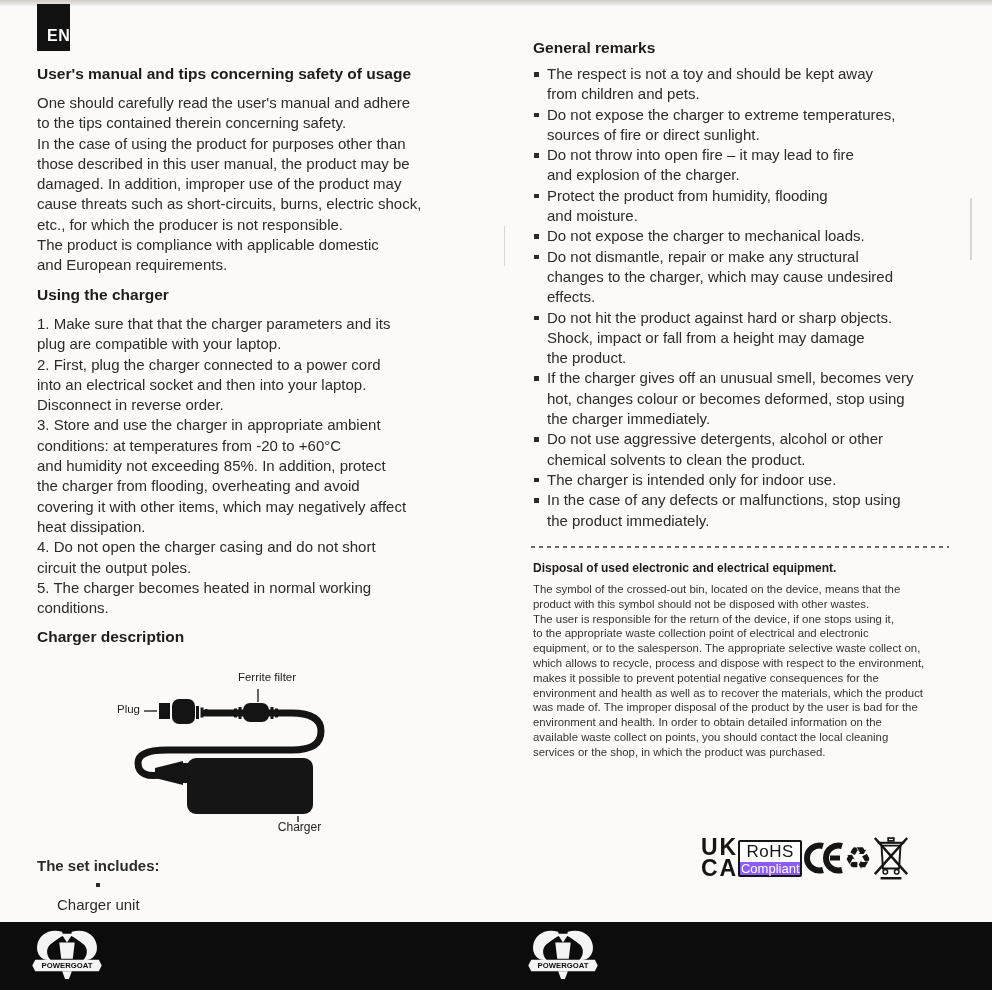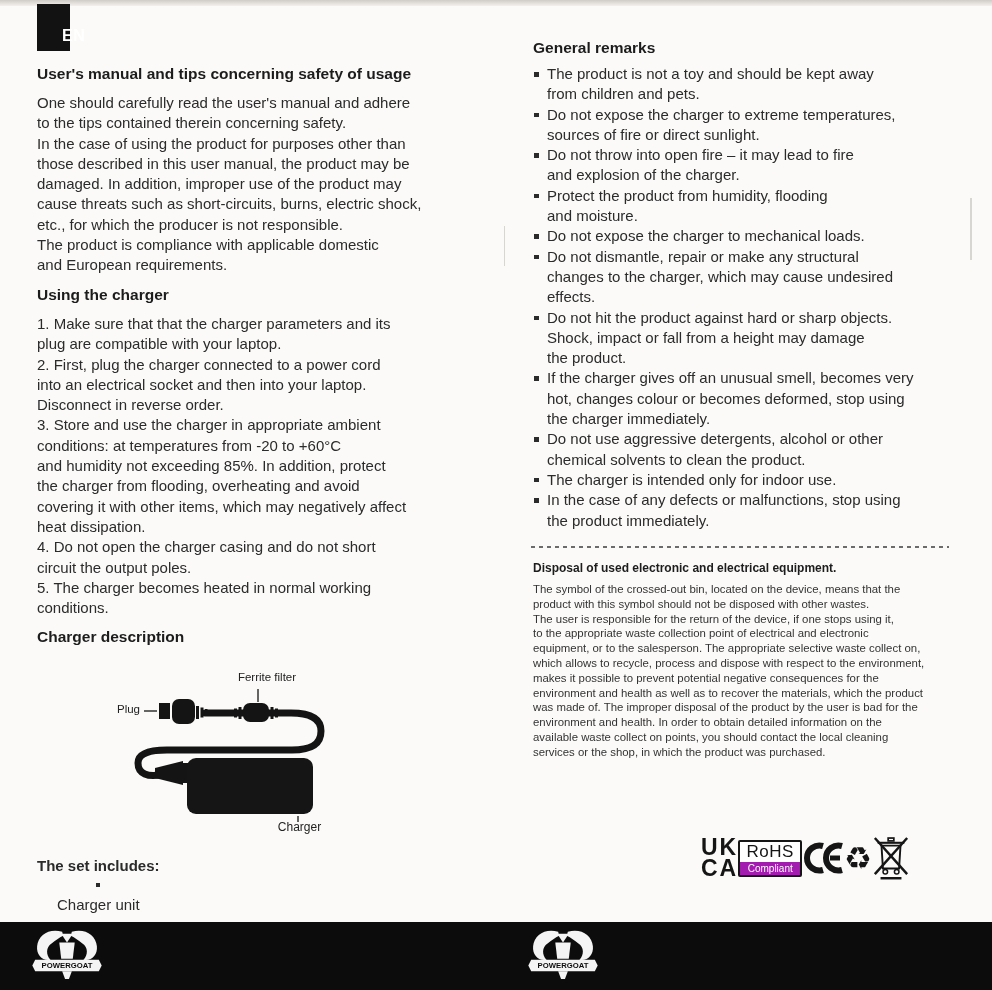--- a/index.html
+++ b/index.html
@@ -16,21 +16,21 @@
   .pre { white-space:pre-line; }
 
   
   #top-scan-band { left:0; top:0; width:992px; height:6px;
     background:linear-gradient(#cfccc8,#f3f1ee); }
   .artifact-line { background:#c9c6c1; opacity:.7; }
 
   
   #en-badge { left:37px; top:4px; width:33px; height:47px; background:#121212;
     color:#fff; font-weight:bold; font-size:16px; display:flex; align-items:flex-end;
-    padding:0 0 6px 25px; letter-spacing:.5px; }
+    padding:0 0 6px 10px; letter-spacing:.5px; }
 
   
   .h1 { font-size:15.5px; font-weight:bold; color:#1c1c1c; }
   .body-text { font-size:15px; line-height:20.3px; color:#2b2b2b; }
   #left-title { left:37px; top:65px; width:470px; }
   #left-intro { left:37px; top:93px; width:470px; }
   #using-heading { left:37px; top:286px; }
   #using-text { left:37px; top:314px; width:470px; }
   #charger-desc-heading { left:37px; top:628px; }
 
@@ -55,21 +55,21 @@
     background:repeating-linear-gradient(90deg,#6b6b6b 0 4px,transparent 4px 8px); }
 
   #disposal-heading { left:533px; top:561px; font-size:12px; font-weight:bold; color:#1d1d1d; }
   #disposal-text { left:533px; top:582px; width:424px; font-size:11.4px; line-height:14.8px; color:#333; }
 
   
   #marks-row { left:701px; top:832px; height:52px; display:flex; align-items:center; gap:0;justify-content:space-between; }
   #ukca-mark { font-weight:bold; font-size:23px; line-height:.93; letter-spacing:2px; color:#151515; }
   #rohs-mark { border:2.5px solid #151515; border-radius:2px; width:64px; text-align:center; background:#fff; }
   #rohs-mark .rohs-top { font-weight:normal; font-size:17px; line-height:20px; color:#151515; letter-spacing:.5px; }
-  #rohs-mark .rohs-bottom { background:#a21caf; color:#fff; font-size:10px; line-height:13px; }
+  #rohs-mark .rohs-bottom { background:#8b5cf6; color:#fff; font-size:13px; line-height:13px; }
   #recycle-mark { font-family:"DejaVu Sans", sans-serif; font-size:31px; color:#151515; line-height:1; }
 
   
   #footer-bar { left:0; top:922px; width:992px; height:68px; background:#0c0c0c; }
   .goat-logo { position:absolute; top:5px; }
   #goat-logo-1 { left:30px; }
   #goat-logo-2 { left:526px; }
 </style>
 </head>
 <body>
@@ -147,21 +147,21 @@
 <div class="abs" id="set-includes">
   <span class="lbl">The set includes:</span>
   <span class="sq"></span>
   <span>Charger unit</span>
   <span class="sq"></span>
   <span>Instruction manual</span>
 </div>
 
 <div class="abs h1" id="general-heading">General remarks</div>
 <ul class="abs" id="remarks-list">
-  <li><span class="pre">The product is not a toy and should be kept away
+  <li><span class="pre">The respect is not a toy and should be kept away
 from children and pets.</span></li>
   <li><span class="pre">Do not expose the charger to extreme temperatures,
 sources of fire or direct sunlight.</span></li>
   <li><span class="pre">Do not throw into open fire – it may lead to fire
 and explosion of the charger.</span></li>
   <li><span class="pre">Protect the product from humidity, flooding
 and moisture.</span></li>
   <li><span class="pre">Do not expose the charger to mechanical loads.</span></li>
   <li><span class="pre">Do not dismantle, repair or make any structural
 changes to the charger, which may cause undesired

